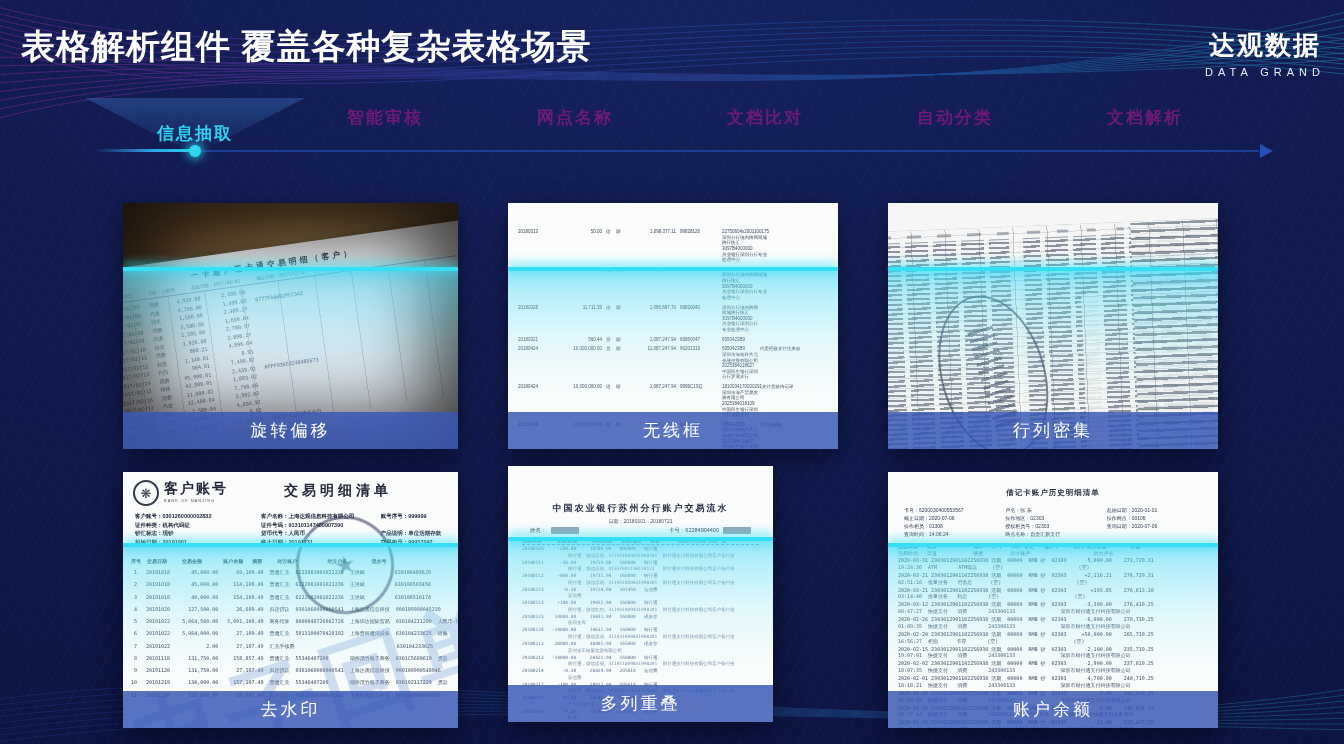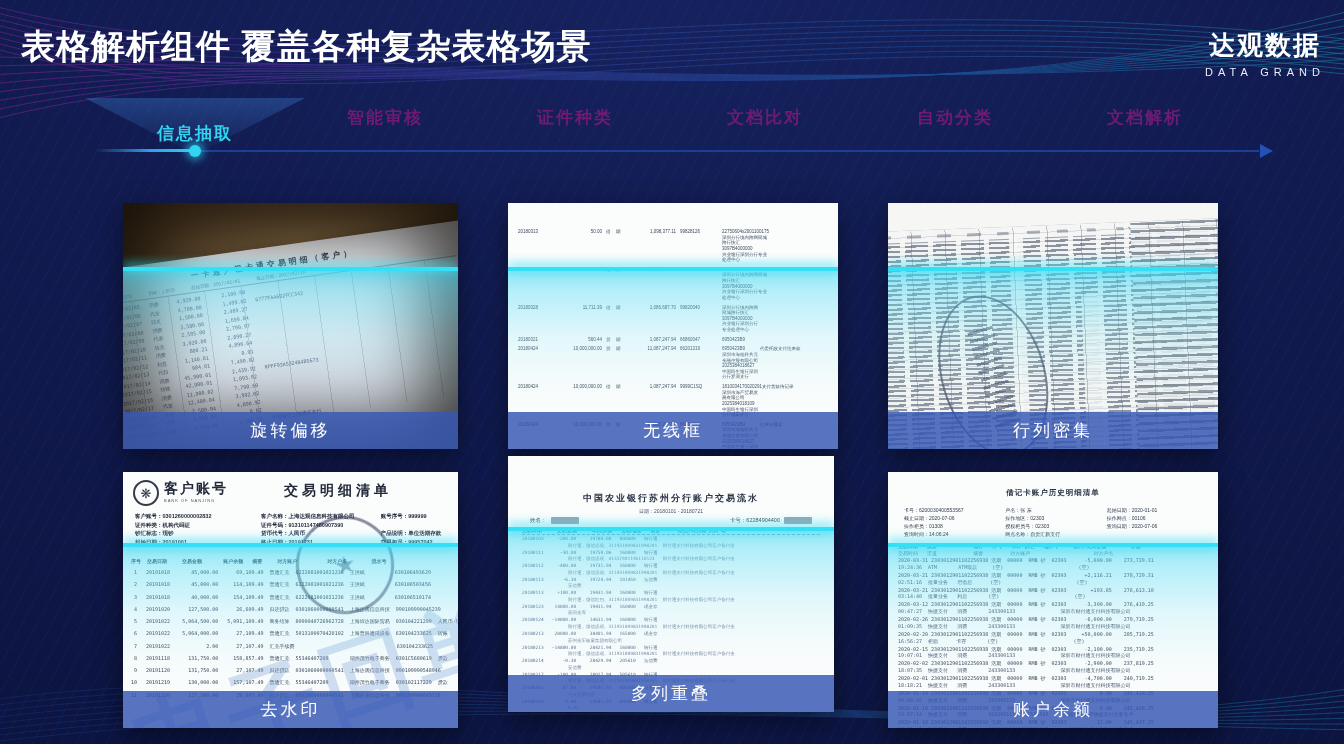--- a/index.html
+++ b/index.html
@@ -183,21 +183,21 @@
 <div class="title">表格解析组件 覆盖各种复杂表格场景</div>
 <div class="logo">
   <div class="logo-cn">达观数据</div>
   <div class="logo-en">DATA GRAND</div>
 </div>
 
 <div class="beam"></div>
 <div class="tabs">
   <div class="tab active">信息抽取</div>
   <div class="tab">智能审核</div>
-  <div class="tab">证件种类</div>
+  <div class="tab">网点名称</div>
   <div class="tab">文档比对</div>
   <div class="tab">自动分类</div>
   <div class="tab">文档解析</div>
 </div>
 <div class="timeline">
   <div class="line-dark"></div>
   <div class="line-bright"></div>
   <div class="dot"></div>
   <div class="arrow"></div>
 </div>
@@ -413,21 +413,21 @@
     </div>
     <div class="stamp-round"></div>
     <div class="wm-script">电子回单</div>
   </div>
   <div class="scan s71"></div>
   <div class="caption">
       <span>去水印</span>
     </div>
 </div>
 
-<div class="card" style="left:508px;top:456px;width:326px;height:256px">
+<div class="card" style="left:508px;top:466px;width:265px;height:256px">
   <div class="doc">
     <div class="b5-title">中国农业银行苏州分行账户交易流水</div>
     <div class="b5-date">日期：20180101 - 20180721</div>
     <div class="b5-name">
       <span>姓名：</span>
       <span class="redact"></span>
       <span class="gap"></span>
       <span>卡号：62284904400</span>
       <span class="redact"></span>
     </div>

